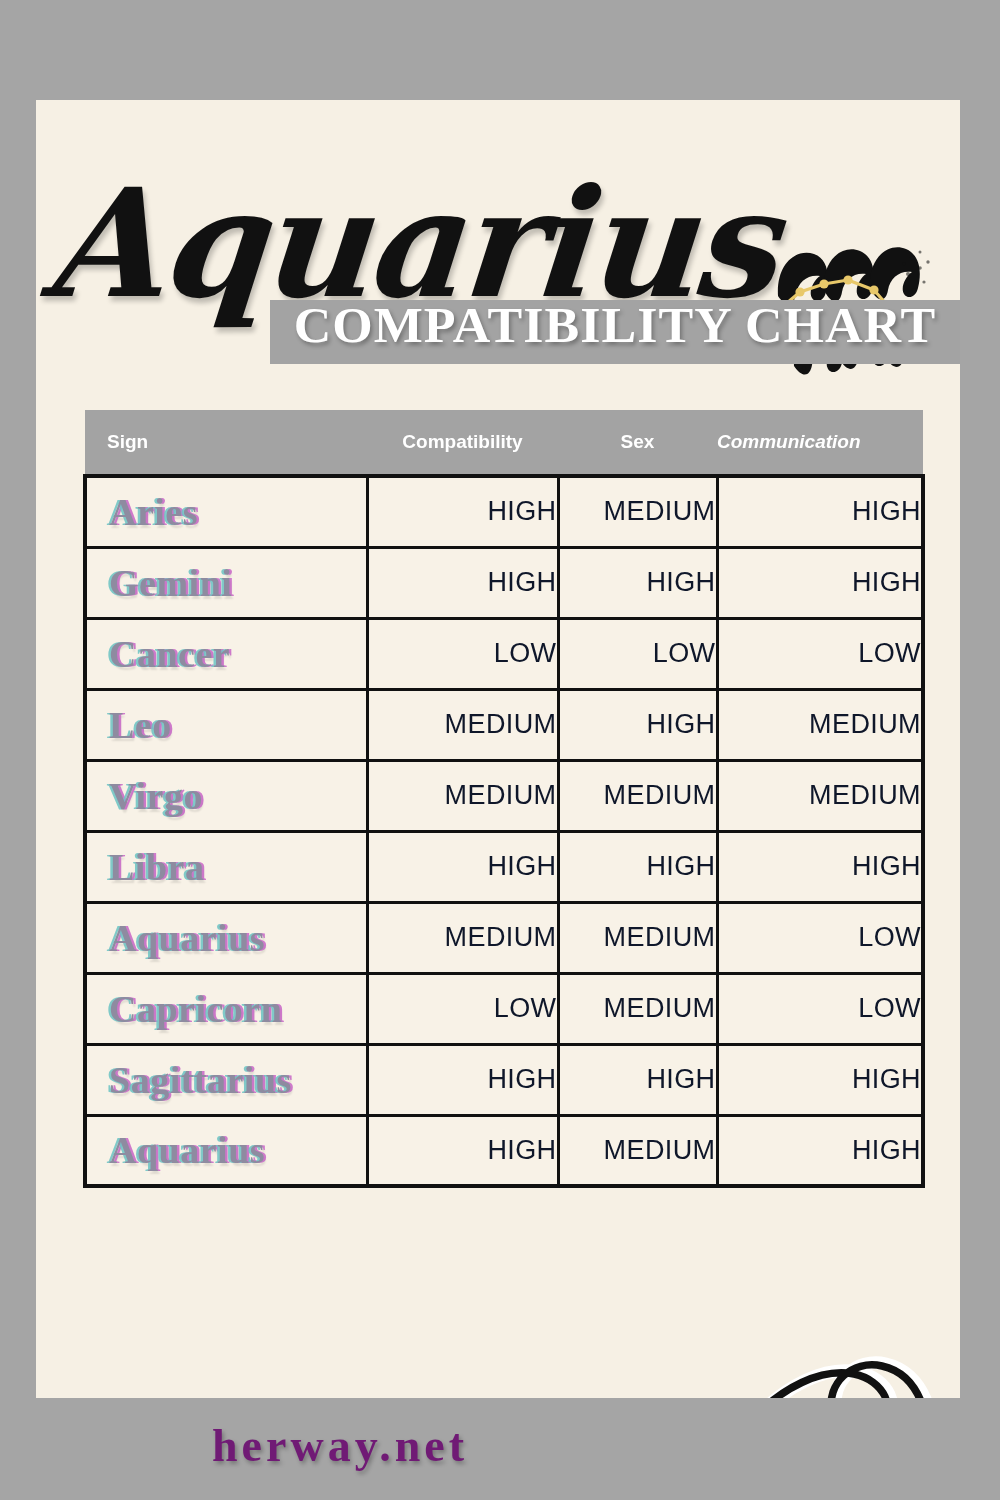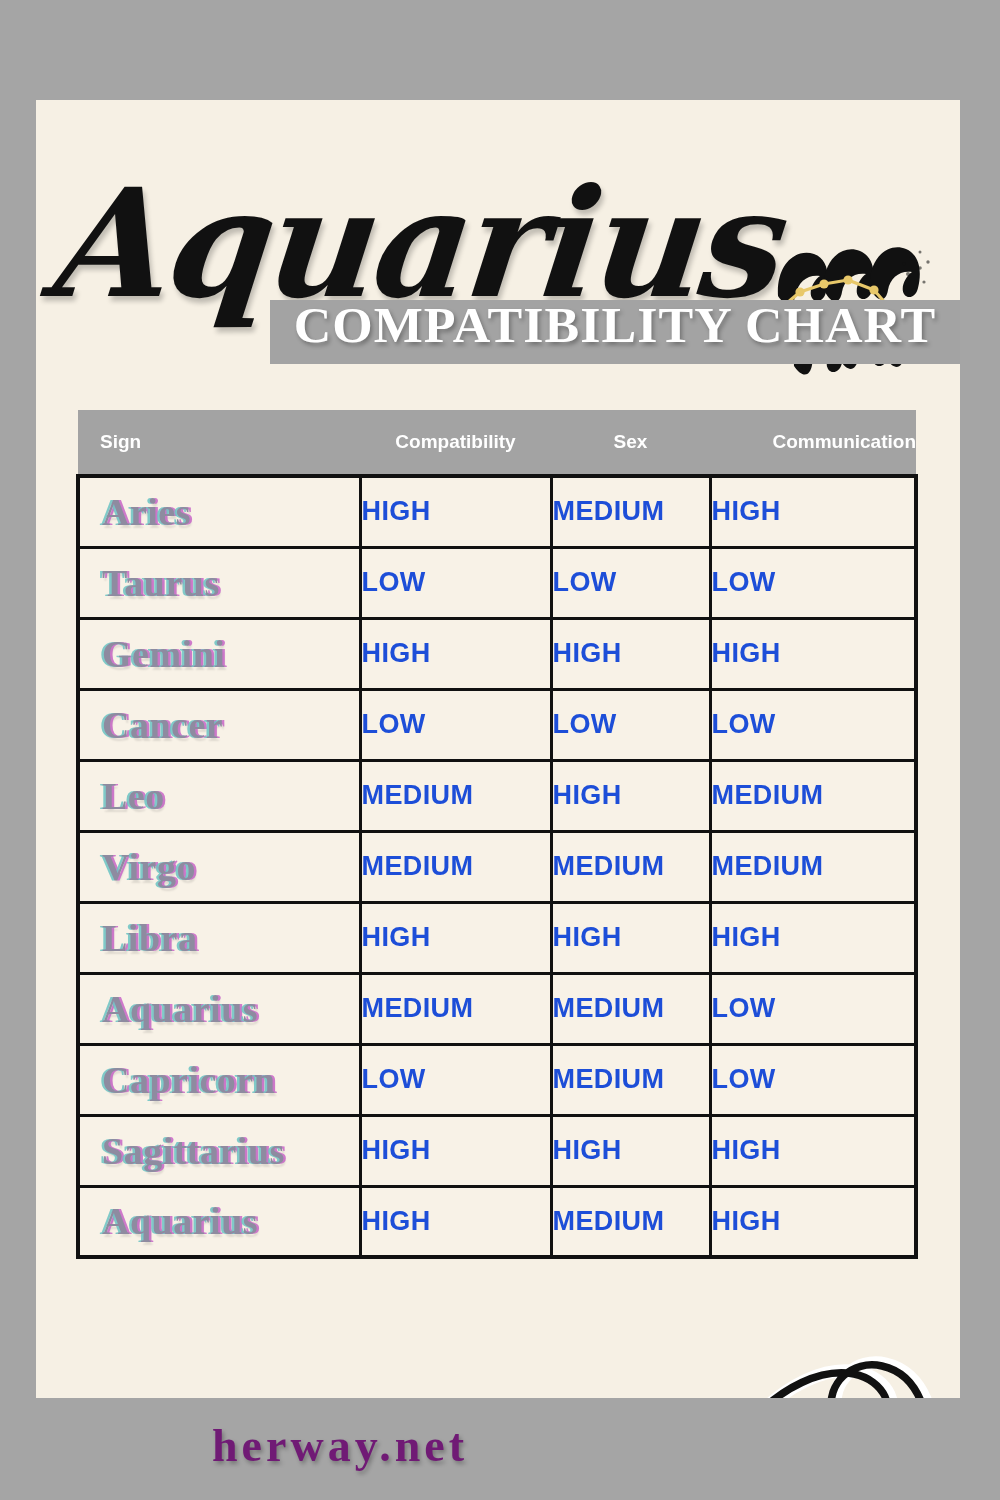--- a/index.html
+++ b/index.html
@@ -68,42 +68,42 @@
     color:#ffffff;
     letter-spacing:1px;
     white-space:nowrap;
     transform:scaleX(1.04);
     text-shadow:2px 3px 4px rgba(0,0,0,0.3);
   }
 
   
   .table-wrap {
     position:absolute;
-    left:40px; top:310px;
+    left:47px; top:310px;
     width:838px;
   }
   table {
     width:838px;
     border-collapse:collapse;
     table-layout:fixed;
   }
   thead th {
     background:#a3a3a3;
     color:#ffffff;
     font-family:"Liberation Sans", sans-serif;
     font-weight:700;
     font-size:19px;
     height:66px;
     border:none;
     vertical-align:middle;
   }
   th.c-sign       { width:282px; text-align:left;   padding-left:22px; }
   th.c-compat     { width:191px; }
   th.c-sex        { width:159px; text-align:center; }
-  th.c-comm       { width:206px; text-align:right; }
+  th.c-comm       { width:206px; text-align:left;font-style:italic; }
 
   tbody td {
     background:#f8f2e7;
     border:3px solid #111111;
     height:71px;
     vertical-align:middle;
   }
   tbody tr td:first-child { border-left:4px solid #111111; }
   tbody tr td:last-child  { border-right:4px solid #111111; }
   tbody tr:last-child td  { border-bottom:4px solid #111111; }
@@ -122,25 +122,25 @@
     color:#8e8ba0;
     letter-spacing:0.5px;
     text-shadow:
       -2.5px 0 0 rgba(110,196,196,0.88),
        2.5px 0 0 rgba(196,90,196,0.78),
        2px 3px 2px rgba(0,0,0,0.10);
     text-align: center;
   }
 
   td.val-cell {
-    text-align:left;
+    text-align:right;
     font-family:"Liberation Sans", sans-serif;
-    font-weight:700;
+    font-weight:400;
     font-size:27px;
-    color:#1d4ed8;
+    color:#0f172a;
     letter-spacing:0.4px;
   }
 
   
   .arrow {
     position:absolute;
     left:690px; top:1338px;
     width:250px; height:140px;
     pointer-events:none;
   }
@@ -243,26 +243,20 @@
             <th class="c-sex">Sex</th>
             <th class="c-comm">Communication</th>
           </tr>
         </thead>
         <tbody id="tbody">
             <tr>
               <td class="sign-cell"><span class="sign-name">Aries</span></td>
               <td class="val-cell">HIGH</td>
               <td class="val-cell">MEDIUM</td>
               <td class="val-cell">HIGH</td>
-            </tr>
-            <tr>
-              <td class="sign-cell"><span class="sign-name">Taurus</span></td>
-              <td class="val-cell">LOW</td>
-              <td class="val-cell">LOW</td>
-              <td class="val-cell">LOW</td>
             </tr>
             <tr>
               <td class="sign-cell"><span class="sign-name">Gemini</span></td>
               <td class="val-cell">HIGH</td>
               <td class="val-cell">HIGH</td>
               <td class="val-cell">HIGH</td>
             </tr>
             <tr>
               <td class="sign-cell"><span class="sign-name">Cancer</span></td>
               <td class="val-cell">LOW</td>

